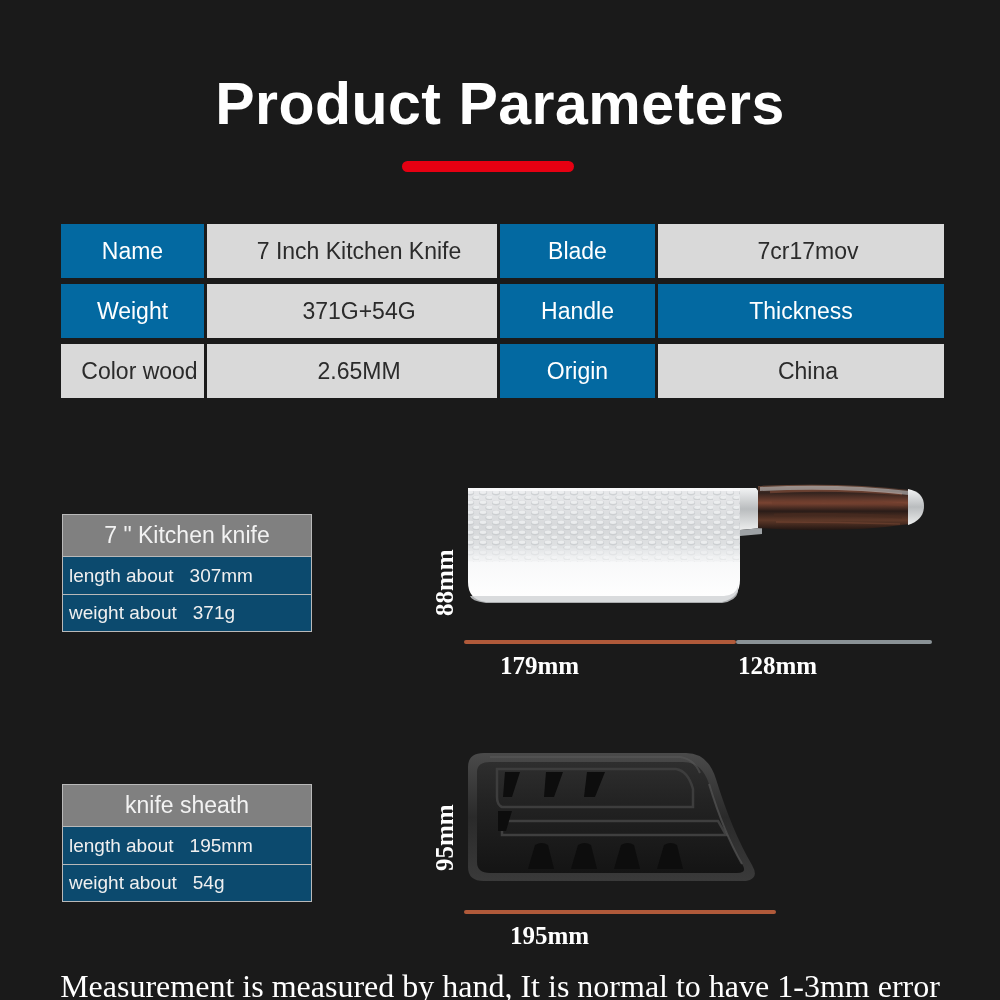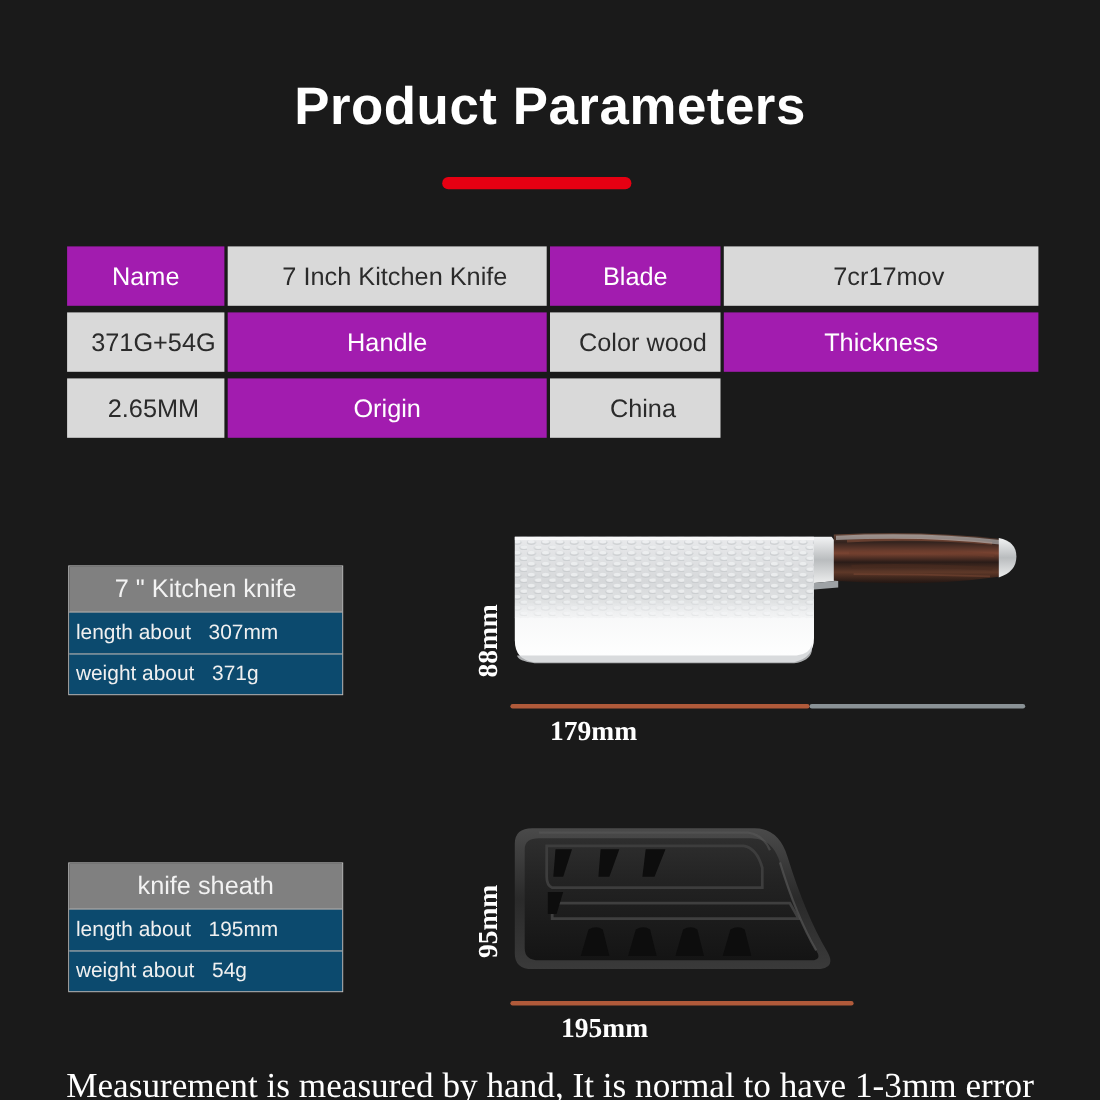--- a/index.html
+++ b/index.html
@@ -16,21 +16,21 @@
     font-family: "Liberation Sans", sans-serif;
   }
 
   
   .title {
     position: absolute;
     left: 0; top: 70px;
     width: 1000px;
     text-align: center;
     color: #ffffff;
-    font-size: 48px;
+    font-size: 59px;
     font-weight: bold;
     letter-spacing: 0.5px;
     font-family: "Liberation Sans", sans-serif;
   }
   .title-underline {
     position: absolute;
     left: 402px; top: 161px;
     width: 172px; height: 11px;
     background: #e60012;
     border-radius: 6px;
@@ -50,21 +50,21 @@
     display: flex;
     align-items: center;
     justify-content: center;
     font-size: 23px;
     box-sizing: border-box;
     padding: 0 6px;
     overflow: hidden;
     white-space: nowrap;
   }
   .pcell.key {
-    background: #a21caf;
+    background: #0369a1;
     color: #ffffff;
   }
   .pcell.val {
     background: #d9d9d9;
     color: #2b2b2b;
     padding-left: 20px;
   }
 
   
   .specbox {
@@ -156,25 +156,26 @@
 
   <div class="title">Product Parameters</div>
   <div class="title-underline"></div>
 
   <div class="ptable">
     <div class="pcell key">Name</div>
     <div class="pcell val">7 Inch Kitchen Knife</div>
     <div class="pcell key">Blade</div>
     <div class="pcell val">7cr17mov</div>
 
+    <div class="pcell key">Weight</div>
     <div class="pcell val">371G+54G</div>
     <div class="pcell key">Handle</div>
+    <div class="pcell key">Thickness</div>
+
     <div class="pcell val">Color wood</div>
-
-    <div class="pcell key">Thickness</div>
     <div class="pcell val">2.65MM</div>
     <div class="pcell key">Origin</div>
     <div class="pcell val">China</div>
   </div>
 
   <div class="specbox" style="left:62px; top:514px;">
     <div class="spec-head">7 " Kitchen knife</div>
     <div class="spec-row">
       <span>length about</span>
       <span class="sv">307mm</span>
@@ -259,20 +260,21 @@
 
     <path d="M468,19 Q484,22 484,36 Q484,50 468,55 Z" fill="url(#bolsterGrad)"></path>
   </svg>
 
   <div class="dim-v" style="left:405px; top:562px; width:80px;">88mm</div>
 
   <div class="bar rust" style="left:464px; top:640px; width:272px;"></div>
   <div class="bar steel" style="left:736px; top:640px; width:196px;"></div>
 
   <div class="dim-h" style="left:500px; top:652px; width:220px;">179mm</div>
+  <div class="dim-h" style="left:738px; top:652px; width:220px;">128mm</div>
 
   <svg class="sheath-img" style="left:450px; top:745px;" width="340" height="160" viewBox="0 0 340 160">
     <defs>
       <linearGradient id="sheathBody" x1="0" y1="0" x2="0" y2="1">
         <stop offset="0%" stop-color="#2e2e2e"></stop>
         <stop offset="35%" stop-color="#232323"></stop>
         <stop offset="100%" stop-color="#141414"></stop>
       </linearGradient>
       <linearGradient id="sheathRim" x1="0" y1="0" x2="0" y2="1">
         <stop offset="0%" stop-color="#4a4a4a"></stop>

